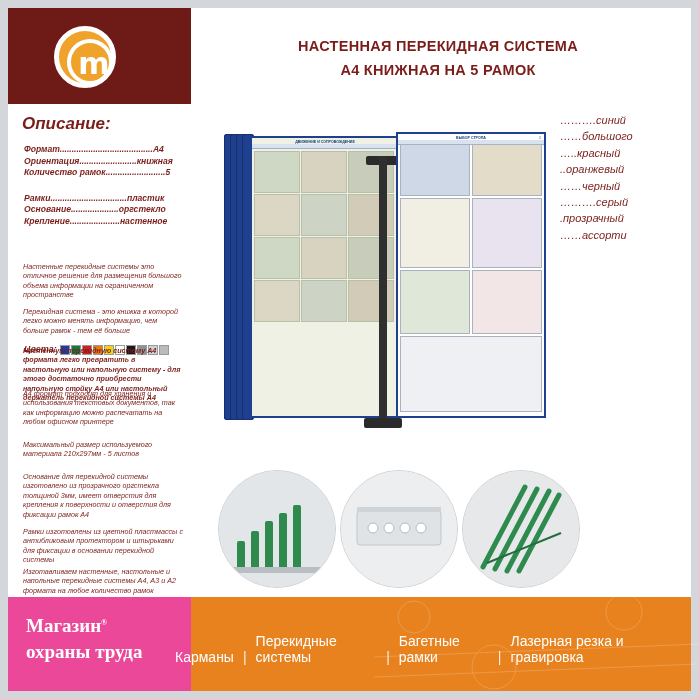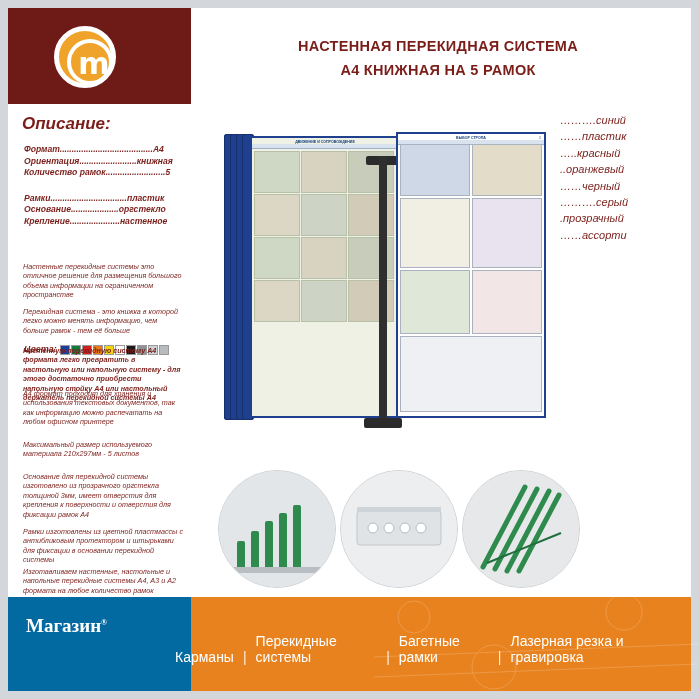--- a/index.html
+++ b/index.html
@@ -60,21 +60,21 @@
   .grid{display:flex;flex-wrap:wrap;padding:1px;}
   .cell{box-sizing:border-box;border:0.5px solid #b9c0a8;margin:0.5px;}
 
   
   .circles{position:absolute;left:196px;top:470px;width:360px;height:120px;}
   .circ{position:absolute;top:0;width:116px;height:116px;border-radius:50%;overflow:hidden;
       background:#e7e9ea;border:1px solid #d0d3d5;}
 
   
   .botband{position:absolute;left:8px;top:597px;width:683px;height:94px;background:#ffffff;}
-  .bb-left{position:absolute;left:0;top:0;width:183px;height:94px;background:#0369a1;}
+  .bb-left{position:absolute;left:0;top:0;width:183px;height:94px;background:#ec4899;}
   .bb-right{position:absolute;left:183px;top:0;width:500px;height:94px;background:#e8821e;}
   .shop{position:absolute;left:18px;top:18px;color:#ffffff;font-size:19px;font-weight:bold;
       font-family:"Liberation Serif",serif;}
   .shop2{position:absolute;left:18px;top:44px;color:#ffffff;font-size:19px;font-weight:bold;
       font-family:"Liberation Serif",serif;}
   .reg{font-size:8px;vertical-align:super;}
   .links{position:absolute;left:167px;top:28px;width:500px;height:40px;display:flex;
       align-items:flex-end;justify-content:center;color:#ffffff;font-size:14px;}
   .links span.sep{margin:0 9px;opacity:.85;}
   .bb-pattern{position:absolute;left:183px;top:0;width:500px;height:94px;opacity:.18;}
@@ -135,21 +135,21 @@
         <div class="para" style="top: 336px;">Максимальный размер используемого материала 210х297мм - 5 листов</div>
         <div class="para" style="top: 368px;">Основание для перекидной системы изготовлено из прозрачного оргстекла толщиной 3мм, имеет отверстия для крепления к поверхности и отверстия для фиксации рамок А4</div>
         <div class="para" style="top: 423px;">Рамки изготовлены из цветной пластмассы с антибликовым протектором и штырьками для фиксации в основании перекидной системы</div>
         <div class="para" style="top: 463px;">Изготавливаем настенные, настольные и напольные перекидные системы А4, А3 и А2 формата на любое количество рамок</div>
       </div>
   </div>
 
   <div class="rightcol">
     <div id="rcolors">
         <div>……….синий</div>
-        <div>……пластик</div>
+        <div>……большого</div>
         <div>…..красный</div>
         <div>..оранжевый</div>
         <div>……черный</div>
       </div>
     <div id="rcolors2">
         <div>……….серый</div>
         <div>.прозрачный</div>
         <div>……ассорти</div>
       </div>
   </div>
@@ -244,20 +244,21 @@
             </g>
           </svg></div>
     </div>
   </div>
 
   <div class="botband">
     <div class="bb-left">
       <div class="shop">
         <span>Магазин</span><span class="reg">®</span>
       </div>
+      <div class="shop2">охраны труда</div>
     </div>
     <div class="bb-right">
       <svg class="bb-pattern" viewBox="0 0 500 94" preserveAspectRatio="none">
         <g stroke="#ffffff" stroke-width="1" fill="none">
           <circle cx="40" cy="20" r="16"></circle>
             <circle cx="120" cy="70" r="22"></circle>
           <circle cx="250" cy="15" r="18"></circle>
             <circle cx="380" cy="72" r="20"></circle>
           <circle cx="460" cy="25" r="14"></circle>
           <path d="M0 60 L500 40"></path>

